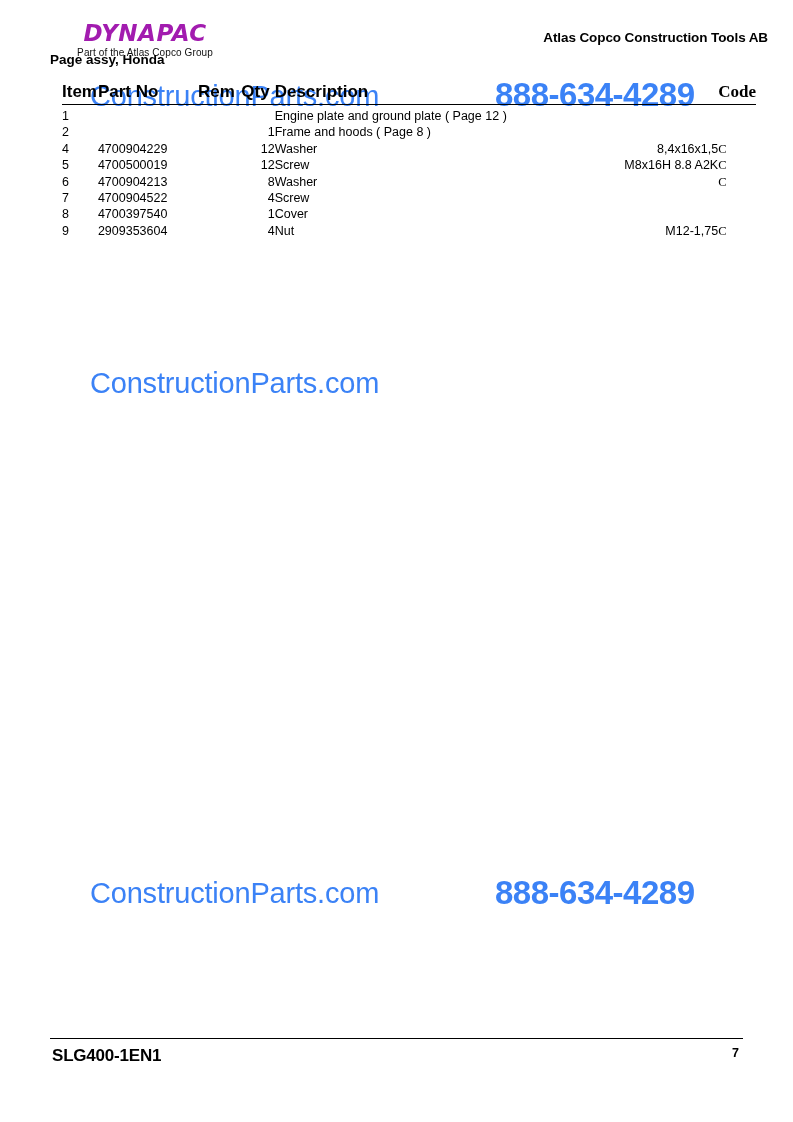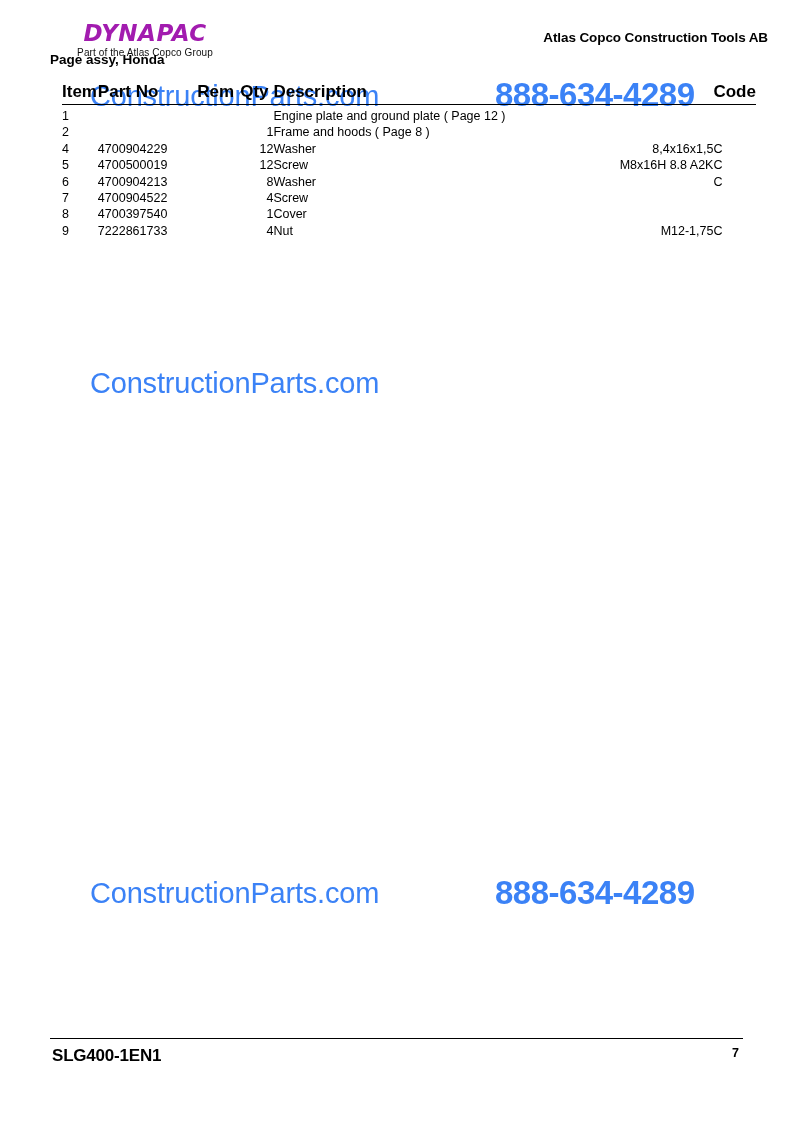--- a/index.html
+++ b/index.html
@@ -94,21 +94,21 @@
     white-space: nowrap;
   }
   tbody tr:first-child td { padding-top: 4px; }
 
   .col-item   { width: 36px; }
   .col-part   { width: 104px; }
   .col-rem    { width: 44px; }
   .col-qty    { width: 34px; }
   .col-desc   { width: 268px; }
   .col-note   { width: 190px; }
-  .col-code   { width: 36px; }
+  .col-code   { width: 36px; font-family: Liberation Serif, serif; }
 
   th.col-item { text-align: left; }
   th.col-part { text-align: left; padding-left: 2px; }
   th.col-rem  { text-align: right; }
   th.col-qty  { text-align: right; padding-left: 6px;}
   th.col-desc { text-align: left; padding-left: 8px; }
   th.col-code { text-align: left; }
 
   td.col-item { text-align: left; }
   td.col-part { text-align: left; padding-left: 2px; }
@@ -257,21 +257,21 @@
           <td class="col-item">8</td>
           <td class="col-part">4700397540</td>
           <td class="col-rem"></td>
           <td class="col-qty">1</td>
           <td class="col-desc">Cover</td>
           <td class="col-note"></td>
           <td class="col-code"></td>
         </tr>
         <tr>
           <td class="col-item">9</td>
-          <td class="col-part">7222861733</td>
+          <td class="col-part">2909353604</td>
           <td class="col-rem"></td>
           <td class="col-qty">4</td>
           <td class="col-desc">Nut</td>
           <td class="col-note">M12-1,75</td>
           <td class="col-code">C</td>
         </tr>
       </tbody>
     </table>
   </div>
 

